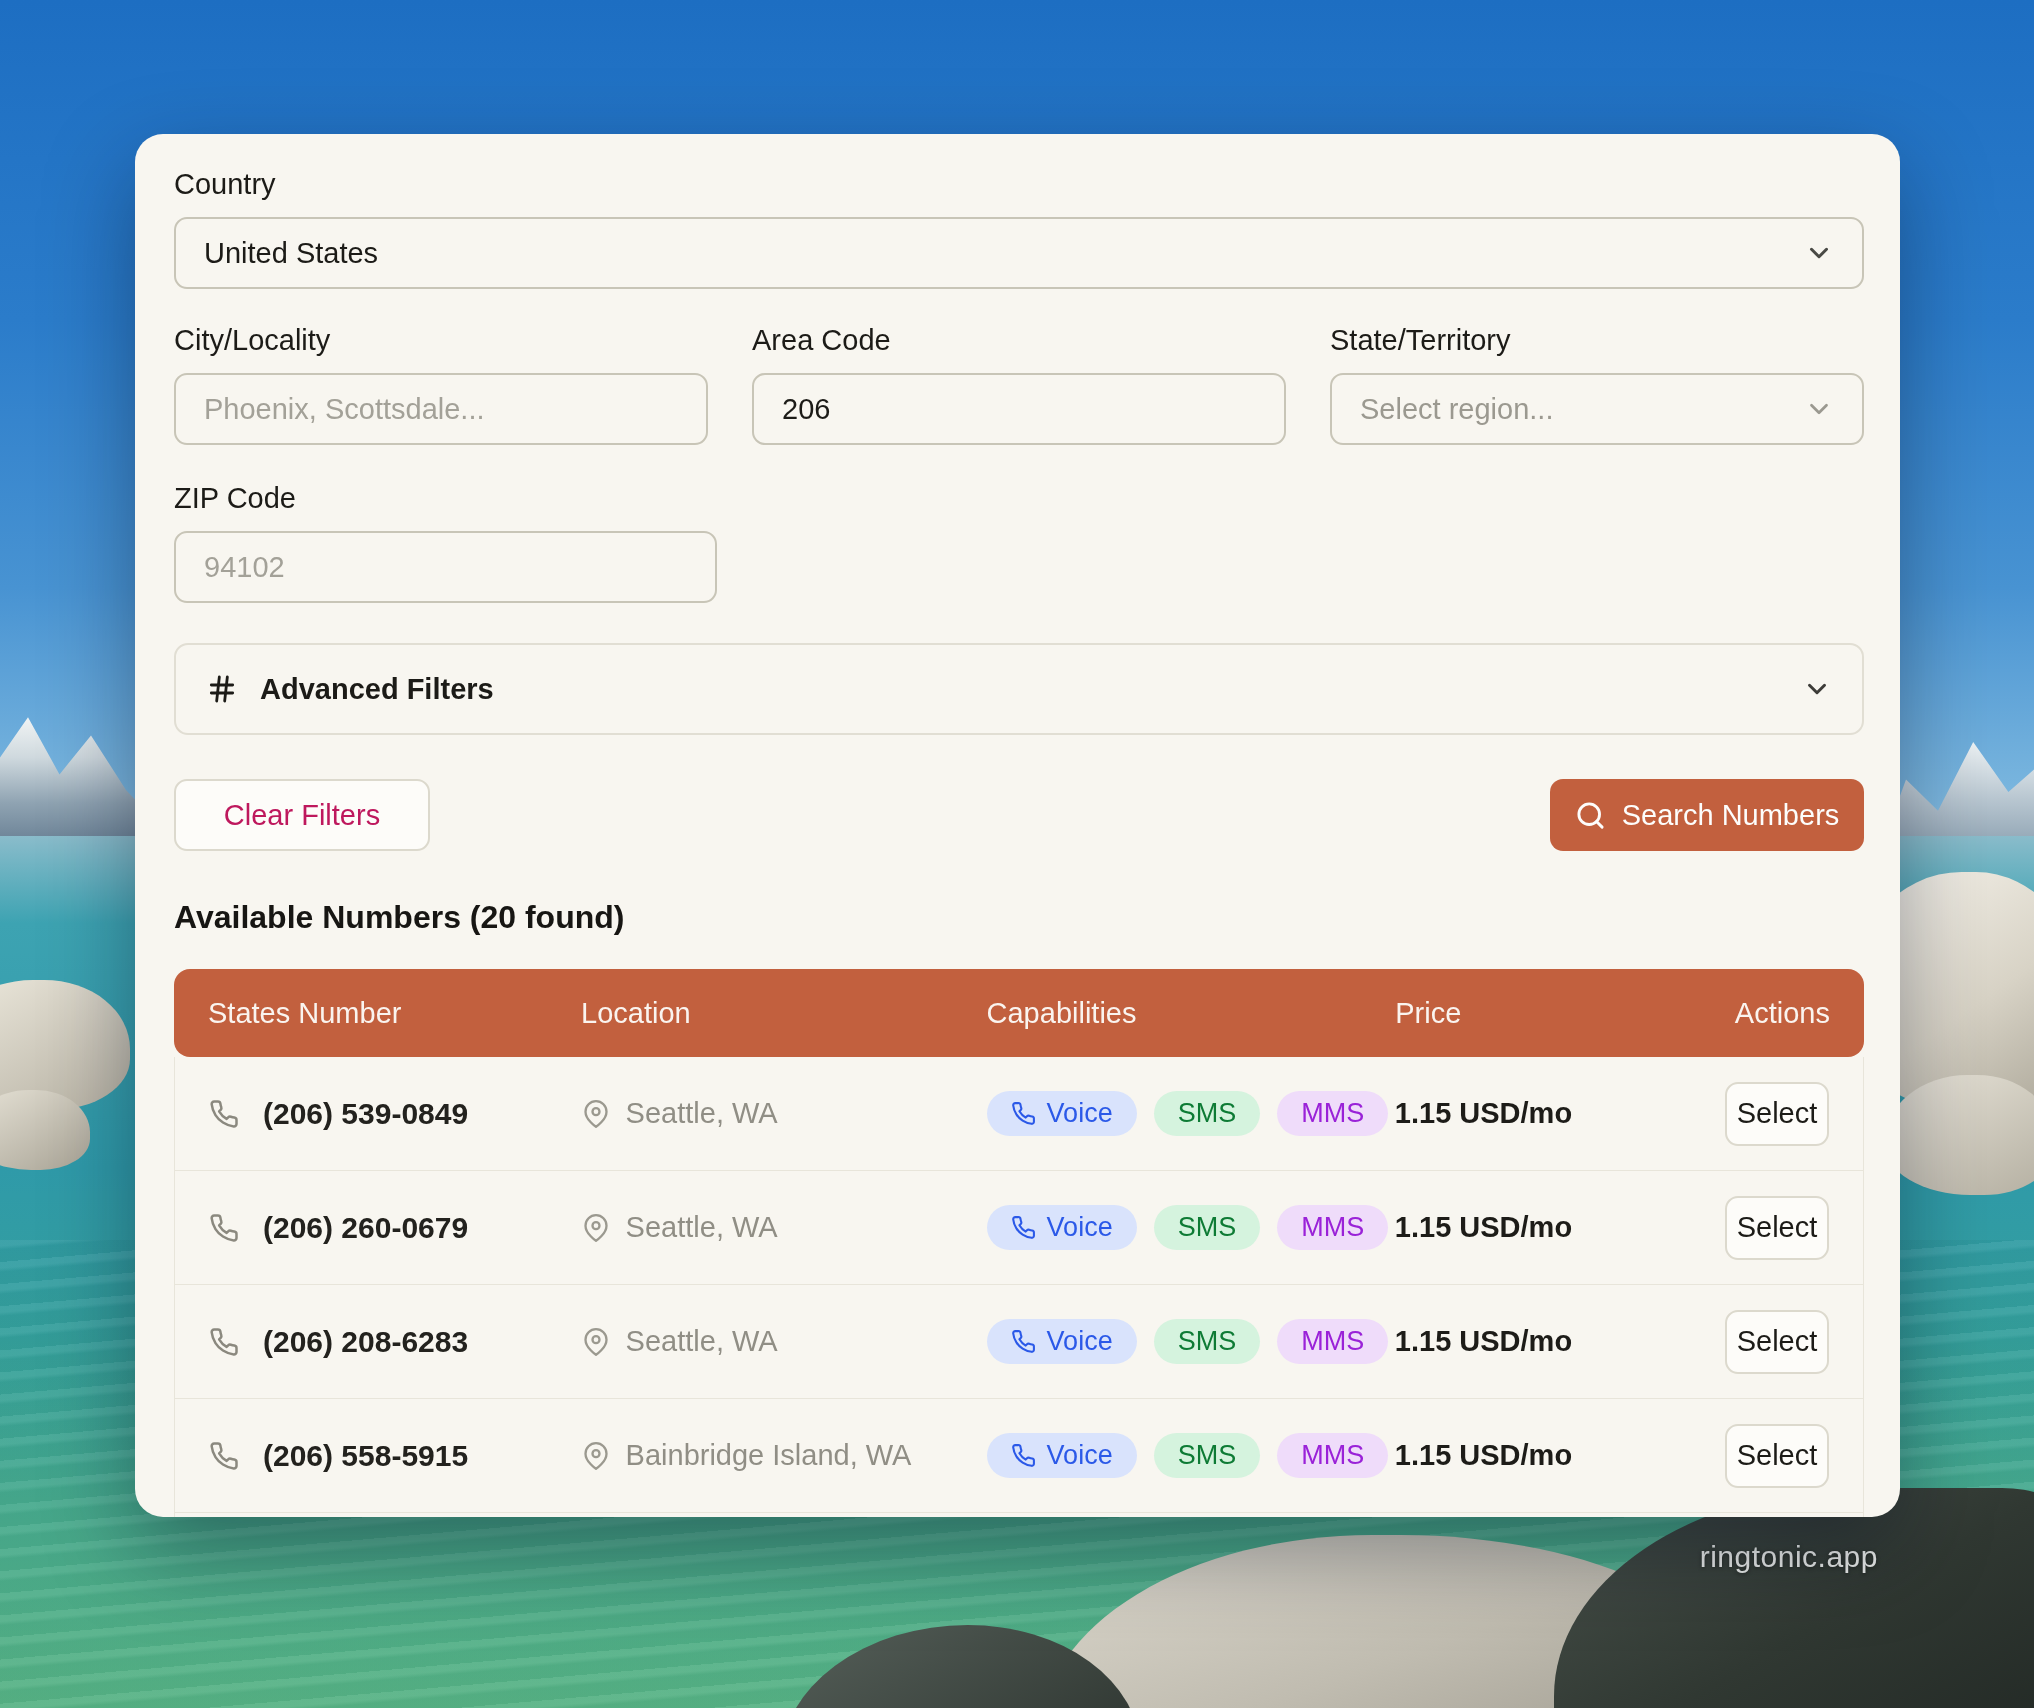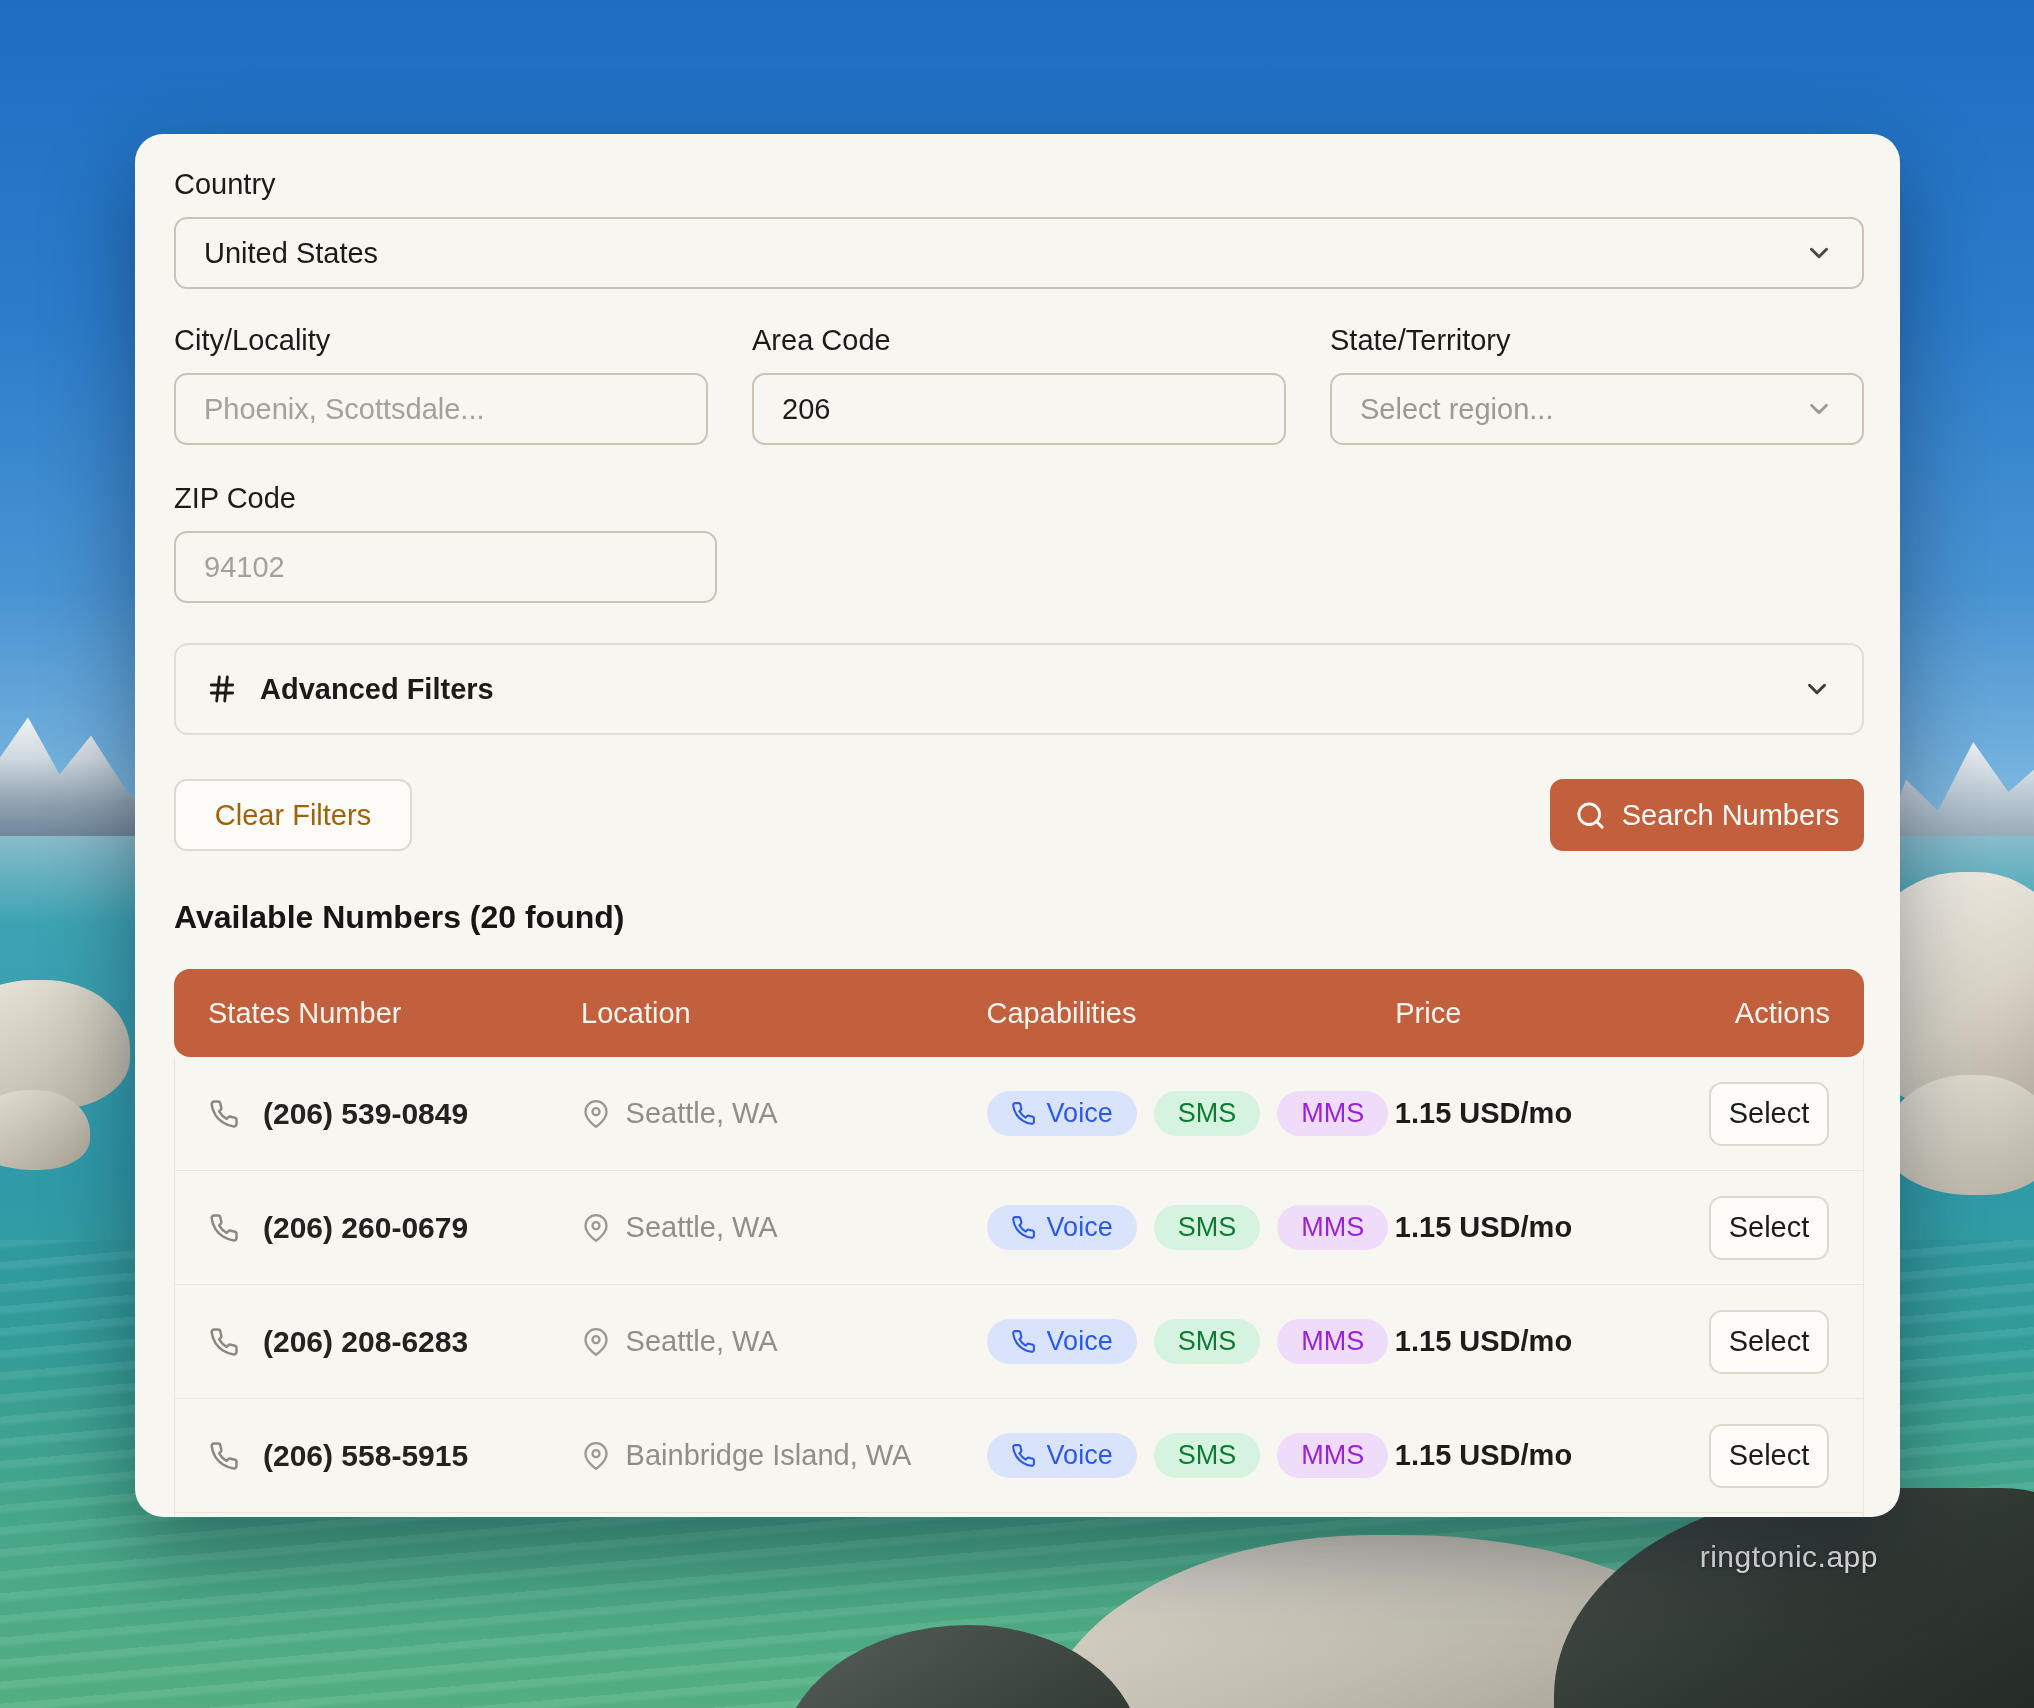--- a/index.html
+++ b/index.html
@@ -61,21 +61,21 @@
   .group-zip { width:543px; margin-bottom:40px; }
 
   .advanced { height:92px; border:2px solid #e1ded3; border-radius:14px; display:flex;
     align-items:center; justify-content:space-between; padding:0 30px; margin-bottom:44px; cursor:pointer; }
   .advanced-left { display:flex; align-items:center; gap:22px; font-size:29px; font-weight:600; }
   .hash-ic { width:32px; height:32px; }
 
   .btn-row { display:flex; align-items:center; justify-content:space-between; margin-bottom:48px; }
   .btn { border-radius:13px; font-size:29px; font-weight:500; font-family:inherit; cursor:pointer;
     display:flex; align-items:center; justify-content:center; }
-  .btn-clear { width:238px; height:72px; background:#fdfcf9; border:2px solid #dcd9cd; color:#a16207; }
+  .btn-clear { width:256px; height:72px; background:#fdfcf9; border:2px solid #dcd9cd; color:#be185d; }
   .btn-search { width:314px; height:72px; background:#c2603e; border:none; color:#fdfdfc; gap:16px; }
   .btn-search svg { width:31px; height:31px; }
 
   .results-heading { font-size:32px; font-weight:700; margin-bottom:33px; color:#171613; }
 
   .table-header { height:88px; background:#c2603e; border-radius:16px; color:#faf4ef;
     display:grid; grid-template-columns:23% 25% 25.2% 13.8% 13%; align-items:center;
     padding:0 34px; font-size:29px; font-weight:500; }
   .table-header .th-actions { text-align:right; }
 
@@ -89,21 +89,21 @@
   .cell-location svg { width:28px; height:28px; color:#9b998f; flex:0 0 auto; }
   .cell-caps { display:flex; align-items:center; gap:17px; }
   .pill { height:45px; border-radius:23px; display:inline-flex; align-items:center;
     padding:0 24px; font-size:27px; font-weight:500; gap:11px; }
   .pill svg { width:25px; height:25px; }
   .pill-voice { background:#d9e3fc; color:#2b59e8; }
   .pill-sms   { background:#d5f3de; color:#0e7b35; }
   .pill-mms   { background:#efdcfa; color:#9a22d8; }
   .cell-price { font-size:29px; font-weight:600; color:#1d1c18; }
   .cell-actions { display:flex; justify-content:flex-end; }
-  .btn-select { width:120px; height:64px; background:#fdfcf9; border:2px solid #dcd9cd;
+  .btn-select { width:104px; height:64px; background:#fdfcf9; border:2px solid #dcd9cd;
     border-radius:13px; font-size:29px; font-weight:500; color:#1c1b17; font-family:inherit; cursor:pointer; }
 </style>
 </head>
 <body>
 
 <div class="bg-layer bg-sky"></div>
 <div class="bg-layer bg-mtn-left"></div>
 <div class="bg-layer bg-mtn-right"></div>
 <div class="bg-layer bg-water"></div>
 <div class="bg-layer bg-water-texture"></div>

